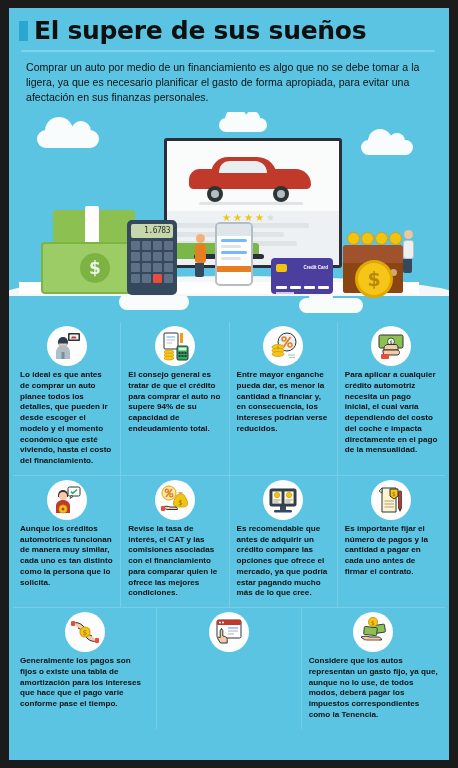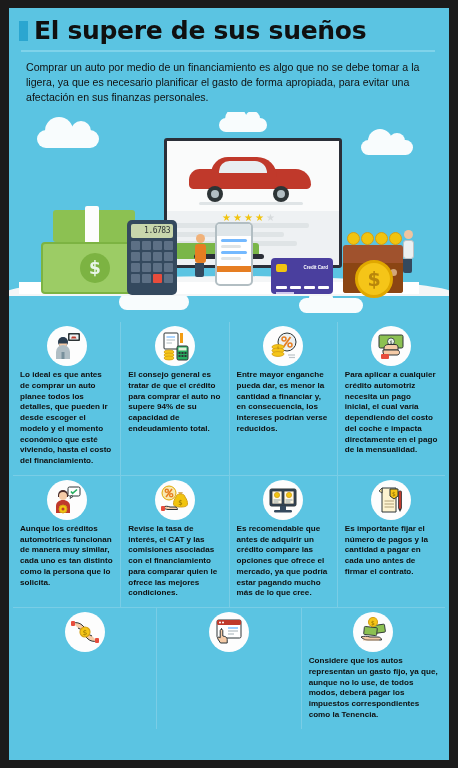--- a/index.html
+++ b/index.html
@@ -525,20 +525,21 @@
         <div class="icon-wrap">
           <svg width="30" height="30" viewBox="0 0 30 30">
             <path d="M3 6c3-1 7 0 9 2l3 3-3 2-4-2" fill="#f5cba7" stroke="#2d3436" stroke-width="1"></path>
             <rect x="1" y="4" width="4" height="5" rx="1" fill="#e74c3c"></rect>
             <path d="M27 24c-3 1-7 0-9-2l-3-3 3-2 4 2" fill="#f5cba7" stroke="#2d3436" stroke-width="1"></path>
             <rect x="25" y="21" width="4" height="5" rx="1" fill="#e74c3c"></rect>
             <circle cx="15" cy="15" r="5" fill="#f5c518" stroke="#d4a017" stroke-width="1.2"></circle>
             <text x="15" y="18" font-size="7" text-anchor="middle" fill="#8a6d00" font-family="DejaVu Sans">$</text>
           </svg>
         </div>
+        <p>Generalmente los pagos son fijos o existe una tabla de amortización para los intereses que hace que el pago varíe conforme pase el tiempo.</p>
       </div>
 
       <div class="cell">
         <div class="icon-wrap">
           <svg width="30" height="30" viewBox="0 0 30 30">
             <rect x="3" y="3" width="24" height="18" rx="1.5" fill="#fff" stroke="#2d3436" stroke-width="1"></rect>
             <rect x="3" y="3" width="24" height="5" rx="1.5" fill="#c0392b"></rect>
             <circle cx="6" cy="5.5" r="1" fill="#fff"></circle>
             <circle cx="9" cy="5.5" r="1" fill="#fff"></circle>
             <line x1="14" y1="11" x2="24" y2="11" stroke="#74b9ff" stroke-width="1.4"></line>

